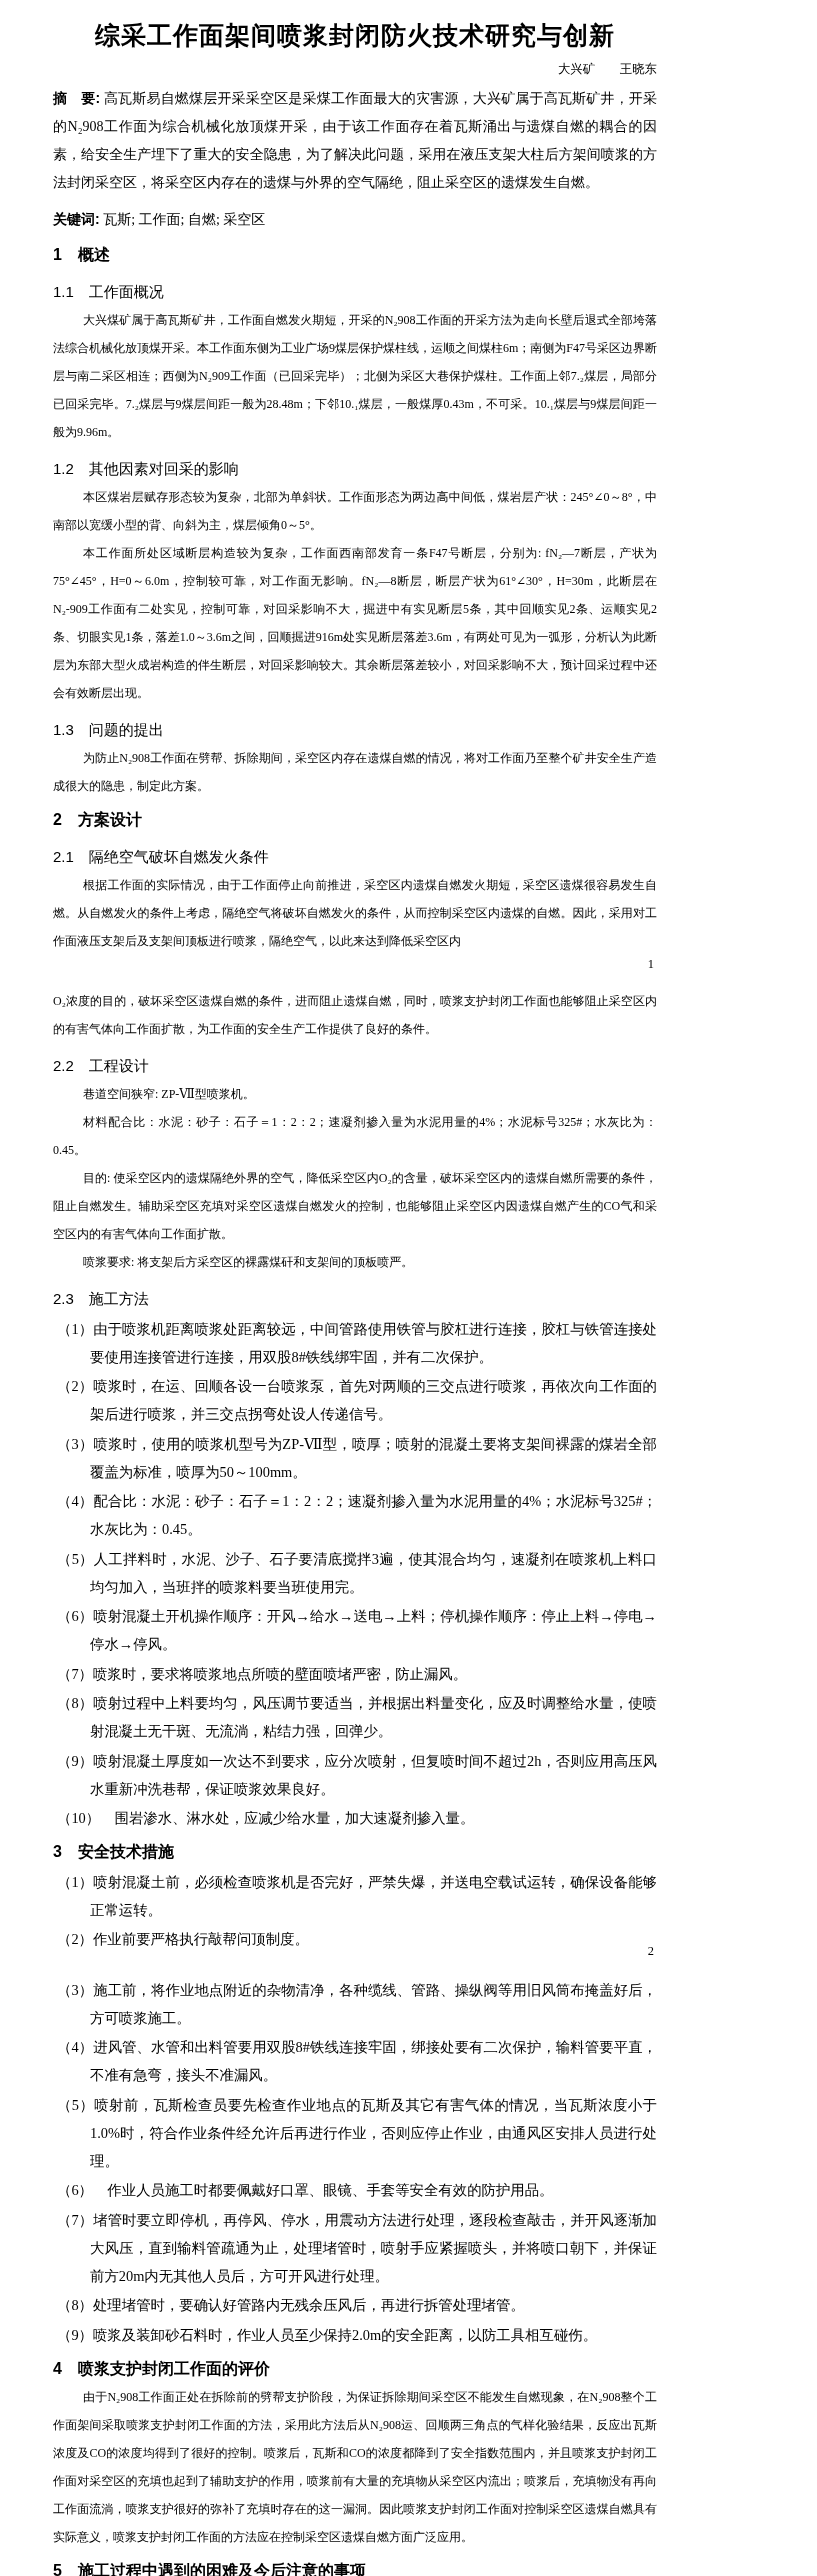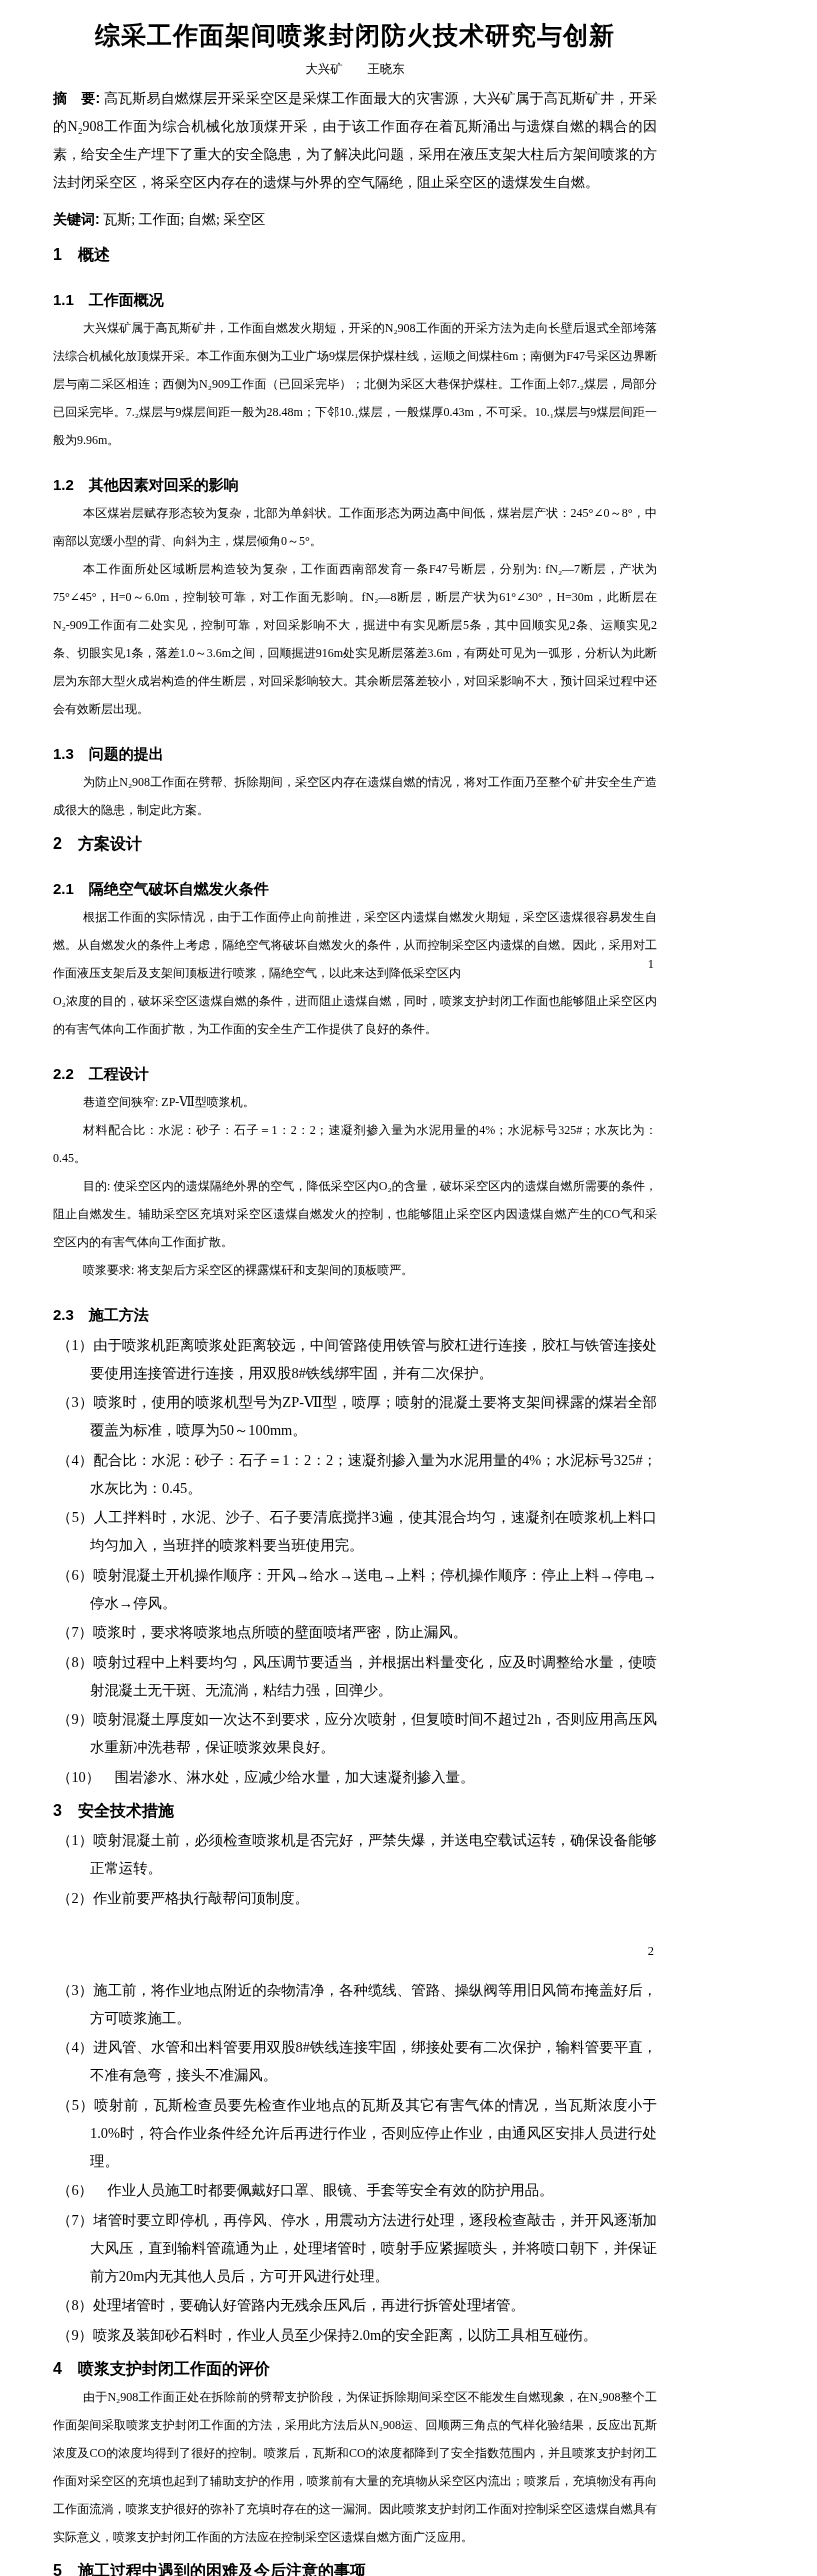--- a/index.html
+++ b/index.html
@@ -28,21 +28,21 @@
     font-weight: bold;
     font-size: 25px;
     line-height: 34px;
     text-align: center;
     letter-spacing: 1px;
   }
   .author {
     margin-top: 8.2px;
     font-size: 12.4px;
     line-height: 19.6px;
-    text-align: center;
+    text-align: right;
   }
   .abstract {
     margin: 5px 0 0 0;
     font-size: 14px;
     line-height: 28px;
     text-align: justify;
   }
   .keywords {
     margin: 8.2px 0 0 0;
     font-size: 14px;
@@ -54,23 +54,23 @@
     font-weight: bold;
   }
   .h1head {
     margin: 5.2px 0 0 0;
     font-family: "Liberation Sans", "DejaVu Sans", sans-serif;
     font-weight: bold;
     font-size: 16px;
     line-height: 29px;
   }
   .h2head {
-    margin: 16px 0 0 0;
+    margin: 8px 0 0 0;
     font-family: "Liberation Sans", "DejaVu Sans", sans-serif;
-    font-weight: bold;
+    font-weight: normal;
     font-size: 15px;
     line-height: 29px;
   }
   .para {
     margin: 0;
     font-size: 12px;
     line-height: 28px;
     text-align: justify;
     text-indent: 30px;
   }
@@ -126,20 +126,21 @@
     <p class="para cont">O₂浓度的目的，破坏采空区遗煤自燃的条件，进而阻止遗煤自燃，同时，喷浆支护封闭工作面也能够阻止采空区内的有害气体向工作面扩散，为工作面的安全生产工作提供了良好的条件。</p>
 
     <h3 class="h2head">2.2　工程设计</h3>
     <p class="para">巷道空间狭窄: ZP-Ⅶ型喷浆机。</p>
     <p class="para">材料配合比：水泥：砂子：石子＝1：2：2；速凝剂掺入量为水泥用量的4%；水泥标号325#；水灰比为：0.45。</p>
     <p class="para">目的: 使采空区内的遗煤隔绝外界的空气，降低采空区内O₂的含量，破坏采空区内的遗煤自燃所需要的条件，阻止自燃发生。辅助采空区充填对采空区遗煤自燃发火的控制，也能够阻止采空区内因遗煤自燃产生的CO气和采空区内的有害气体向工作面扩散。</p>
     <p class="para">喷浆要求: 将支架后方采空区的裸露煤矸和支架间的顶板喷严。</p>
 
     <h3 class="h2head">2.3　施工方法</h3>
     <p class="item">（1）由于喷浆机距离喷浆处距离较远，中间管路使用铁管与胶杠进行连接，胶杠与铁管连接处要使用连接管进行连接，用双股8#铁线绑牢固，并有二次保护。</p>
+    <p class="item">（2）喷浆时，在运、回顺各设一台喷浆泵，首先对两顺的三交点进行喷浆，再依次向工作面的架后进行喷浆，并三交点拐弯处设人传递信号。</p>
     <p class="item">（3）喷浆时，使用的喷浆机型号为ZP-Ⅶ型，喷厚；喷射的混凝土要将支架间裸露的煤岩全部覆盖为标准，喷厚为50～100mm。</p>
     <p class="item">（4）配合比：水泥：砂子：石子＝1：2：2；速凝剂掺入量为水泥用量的4%；水泥标号325#；水灰比为：0.45。</p>
     <p class="item">（5）人工拌料时，水泥、沙子、石子要清底搅拌3遍，使其混合均匀，速凝剂在喷浆机上料口均匀加入，当班拌的喷浆料要当班使用完。</p>
     <p class="item">（6）喷射混凝土开机操作顺序：开风→给水→送电→上料；停机操作顺序：停止上料→停电→停水→停风。</p>
     <p class="item">（7）喷浆时，要求将喷浆地点所喷的壁面喷堵严密，防止漏风。</p>
     <p class="item">（8）喷射过程中上料要均匀，风压调节要适当，并根据出料量变化，应及时调整给水量，使喷射混凝土无干斑、无流淌，粘结力强，回弹少。</p>
     <p class="item">（9）喷射混凝土厚度如一次达不到要求，应分次喷射，但复喷时间不超过2h，否则应用高压风水重新冲洗巷帮，保证喷浆效果良好。</p>
     <p class="item">（10）　围岩渗水、淋水处，应减少给水量，加大速凝剂掺入量。</p>
 
     <h2 class="h1head">3　安全技术措施</h2>

